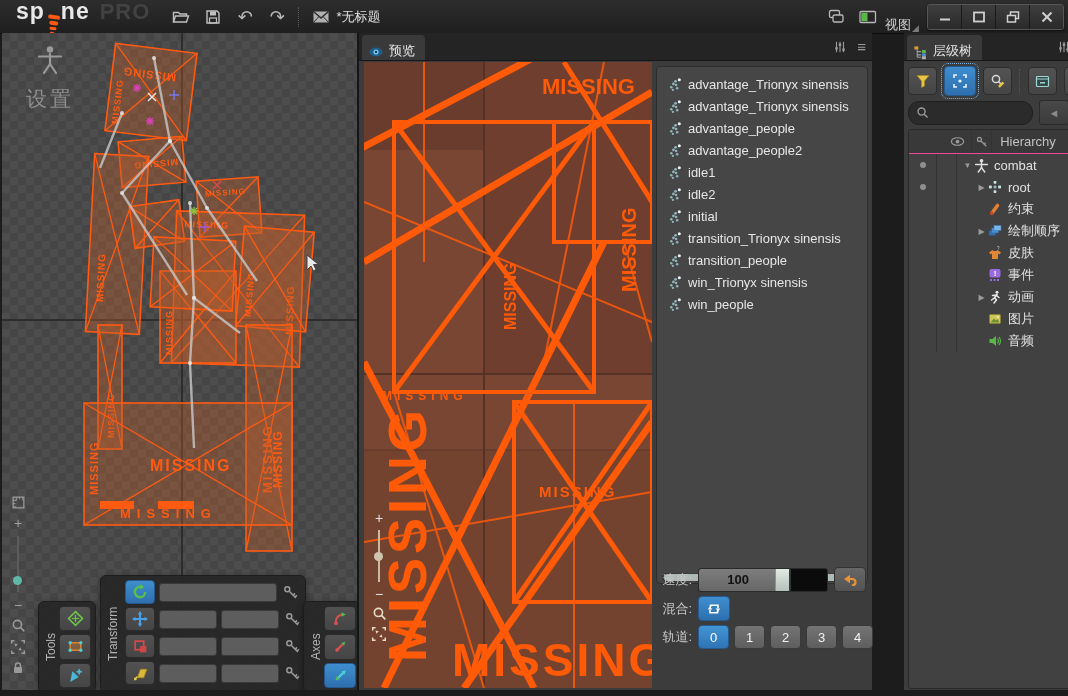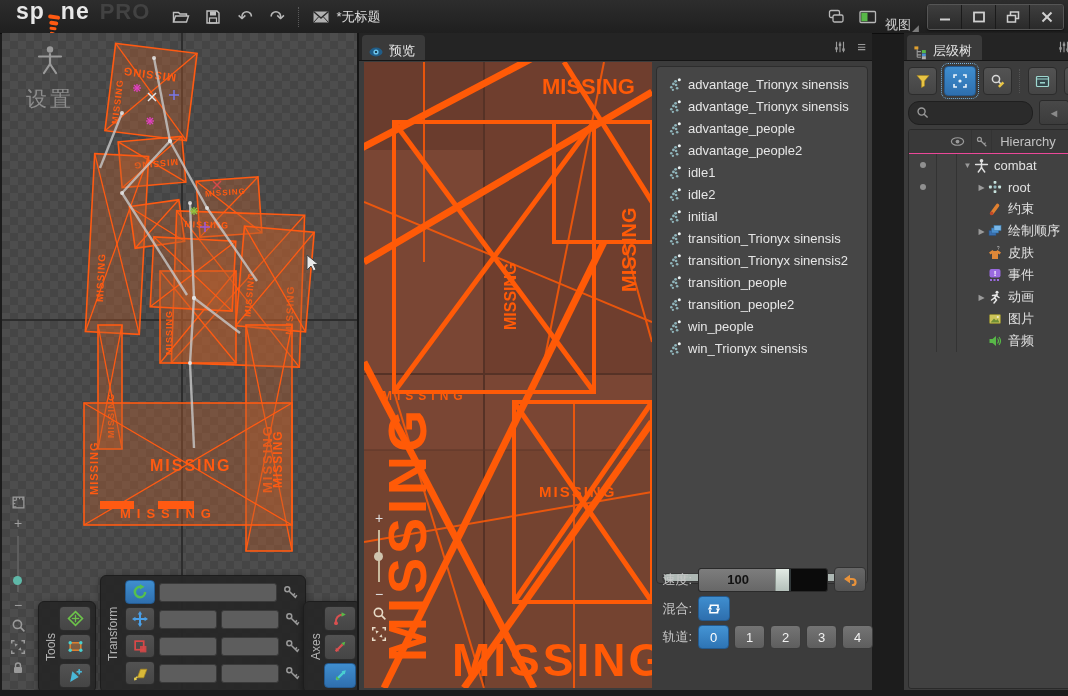--- a/index.html
+++ b/index.html
@@ -822,85 +822,53 @@
               <g fill="#8fb4ba">
                 <circle cx="8" cy="4" r="1.3"></circle>
                 <circle cx="6" cy="6.5" r="1.3"></circle>
                 <circle cx="8.5" cy="7.5" r="1.2"></circle>
                 <circle cx="4" cy="9.5" r="1.2"></circle>
                 <circle cx="9.5" cy="10.5" r="1.2"></circle>
                 <circle cx="5.5" cy="12" r="1.1"></circle>
               </g>
             </svg>
           </span>
-          <span class="anim-label">transition_Trionyx sinensis2</span>
+          <span class="anim-label">transition_people</span>
         </div>
         <div class="anim-item">
           <span class="anim-ic">
             <svg width="15" height="15" viewBox="0 0 14 14">
               <circle cx="11.5" cy="2.5" r="1.4" fill="#eef4f4"></circle>
               <g fill="#8fb4ba">
                 <circle cx="8" cy="4" r="1.3"></circle>
                 <circle cx="6" cy="6.5" r="1.3"></circle>
                 <circle cx="8.5" cy="7.5" r="1.2"></circle>
                 <circle cx="4" cy="9.5" r="1.2"></circle>
                 <circle cx="9.5" cy="10.5" r="1.2"></circle>
                 <circle cx="5.5" cy="12" r="1.1"></circle>
               </g>
             </svg>
           </span>
-          <span class="anim-label">transition_people</span>
+          <span class="anim-label">win_Trionyx sinensis</span>
         </div>
         <div class="anim-item">
           <span class="anim-ic">
             <svg width="15" height="15" viewBox="0 0 14 14">
               <circle cx="11.5" cy="2.5" r="1.4" fill="#eef4f4"></circle>
               <g fill="#8fb4ba">
                 <circle cx="8" cy="4" r="1.3"></circle>
                 <circle cx="6" cy="6.5" r="1.3"></circle>
                 <circle cx="8.5" cy="7.5" r="1.2"></circle>
                 <circle cx="4" cy="9.5" r="1.2"></circle>
                 <circle cx="9.5" cy="10.5" r="1.2"></circle>
                 <circle cx="5.5" cy="12" r="1.1"></circle>
               </g>
             </svg>
           </span>
-          <span class="anim-label">transition_people2</span>
-        </div>
-        <div class="anim-item">
-          <span class="anim-ic">
-            <svg width="15" height="15" viewBox="0 0 14 14">
-              <circle cx="11.5" cy="2.5" r="1.4" fill="#eef4f4"></circle>
-              <g fill="#8fb4ba">
-                <circle cx="8" cy="4" r="1.3"></circle>
-                <circle cx="6" cy="6.5" r="1.3"></circle>
-                <circle cx="8.5" cy="7.5" r="1.2"></circle>
-                <circle cx="4" cy="9.5" r="1.2"></circle>
-                <circle cx="9.5" cy="10.5" r="1.2"></circle>
-                <circle cx="5.5" cy="12" r="1.1"></circle>
-              </g>
-            </svg>
-          </span>
           <span class="anim-label">win_people</span>
-        </div>
-        <div class="anim-item">
-          <span class="anim-ic">
-            <svg width="15" height="15" viewBox="0 0 14 14">
-              <circle cx="11.5" cy="2.5" r="1.4" fill="#eef4f4"></circle>
-              <g fill="#8fb4ba">
-                <circle cx="8" cy="4" r="1.3"></circle>
-                <circle cx="6" cy="6.5" r="1.3"></circle>
-                <circle cx="8.5" cy="7.5" r="1.2"></circle>
-                <circle cx="4" cy="9.5" r="1.2"></circle>
-                <circle cx="9.5" cy="10.5" r="1.2"></circle>
-                <circle cx="5.5" cy="12" r="1.1"></circle>
-              </g>
-            </svg>
-          </span>
-          <span class="anim-label">win_Trionyx sinensis</span>
         </div>
       </div>
     <div id="anim-scroll">
       <div id="anim-thumb"></div>
     </div>
 
     <div class="pctl-row" style="left:297px;top:534px;">
       <span class="pctl-label">速度:</span>
       <div class="pslider">
         <div class="pfill" style="width:72%">

